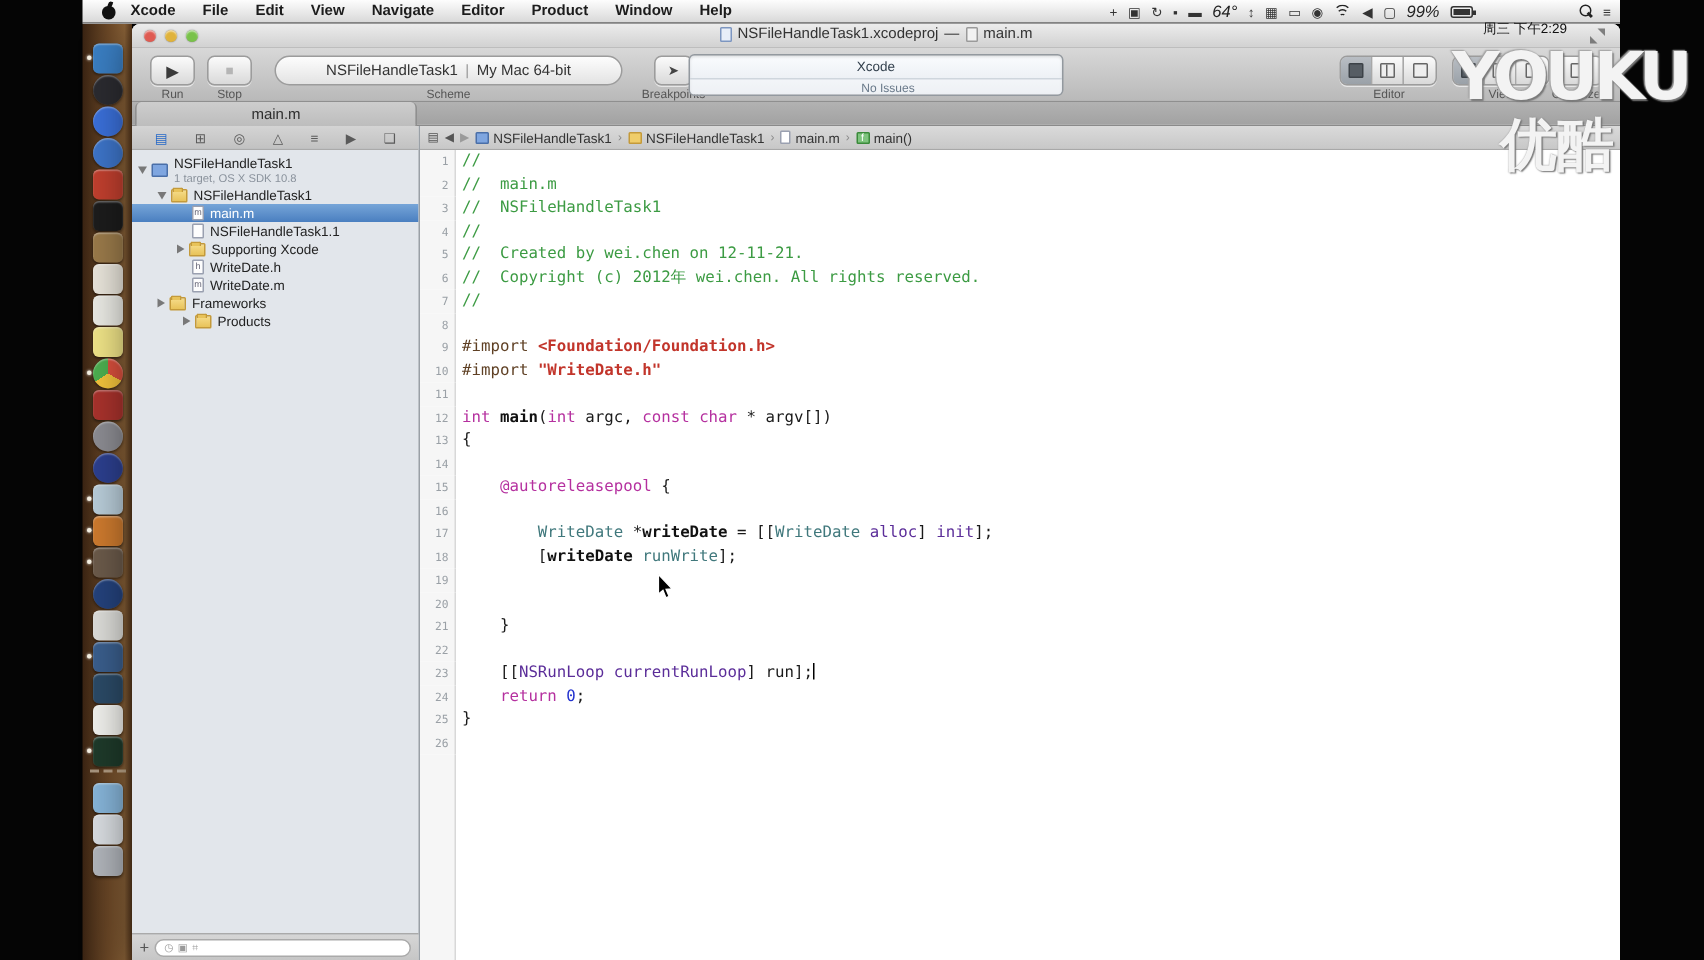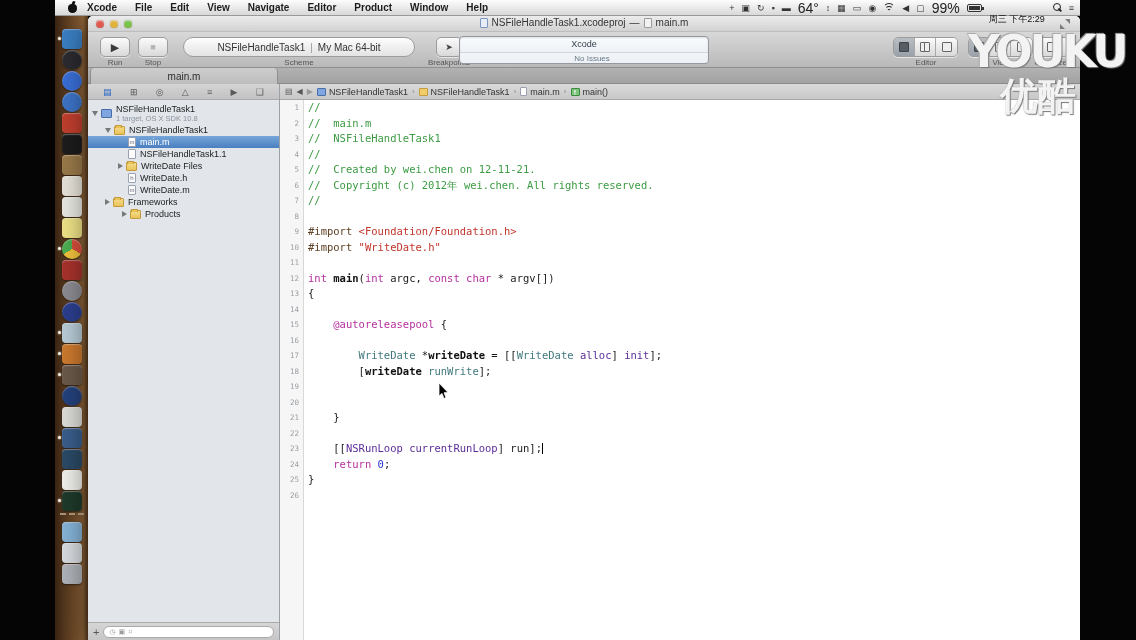--- a/index.html
+++ b/index.html
@@ -18,21 +18,21 @@
     display:flex; align-items:center; font-size:10px; color:#222; }
   #menubar .apple { width:11px; height:11px; margin-left:12px; position:relative; }
   #menubar .apple:before { content:""; position:absolute; left:1px; top:2px; width:9px; height:9px;
     background:#111; border-radius:45% 45% 48% 48%; }
   #menubar .apple:after { content:""; position:absolute; left:5px; top:-1px; width:3px; height:4px;
     background:#111; border-radius:60% 0 60% 0; transform:rotate(15deg); }
   .menu-item { padding:0 9px; font-weight:bold; color:#1c1c1c; line-height:16px; }
   .menu-item:first-of-type { font-weight:bold; }
   #menu-status { margin-left:auto; display:flex; align-items:center; gap:7px; padding-right:6px; }
   .st-glyph { font-size:9px; color:#333; line-height:16px; }
-  .st-text { font-size:14px; color:#222; }
+  .st-text { font-size:11px; color:#222;font-style:italic; }
   .st-time { font-size:9px; color:#111;margin-top:24px; }
   .wifi { width:12px; height:10px; position:relative; }
   .wifi i { position:absolute; left:50%; border:1px solid transparent; border-top:1.6px solid #222;
     border-radius:50%; transform:translateX(-50%); }
   .wifi i:nth-child(1){ width:12px; height:12px; top:0; }
   .wifi i:nth-child(2){ width:8px; height:8px; top:3px; }
   .wifi i:nth-child(3){ width:4px; height:4px; top:6px; }
   .batt { width:15px; height:8px; border:1px solid #333; border-radius:2px; position:relative; }
   .batt:before { content:""; position:absolute; left:1px; top:1px; bottom:1px; width:11px; background:#333; }
   .batt:after { content:""; position:absolute; right:-3px; top:2px; width:2px; height:3px; background:#333; }
@@ -154,21 +154,21 @@
   .jicon.project { background:#7fa6e0; border:1px solid #4a6fa8; }
   .jicon.folder { background:#f0cd6a; border:1px solid #c49a3a; }
   .jicon.filem { background:#fff; border:1px solid #9aa0b0; width:7px; height:9px; }
   .jicon.func { background:#7fc47f; border:1px solid #3a8a3a; color:#fff; font-size:7px; line-height:8px; text-align:center; }
   #code { flex:1; display:flex; flex-direction:column; font-family:"DejaVu Sans Mono", monospace; font-size:10.5px; }
   .cl { display:flex; height:15.5px; line-height:15.5px; }
   .cl.fill { flex:1; height:auto; }
   .ln { width:24px; flex-shrink:0; background:#f6f6f6; border-right:1px solid #d8d8d8;
     color:#9aa0a6; font-size:7.5px; text-align:right; padding-right:4px; }
   .ct { white-space:pre; padding-left:4px; color:#1a1a1a; }
-  .c-comment { color:#3c9b43; } .c-preproc { color:#5f4024; } .c-string { color:#c2352b; }
+  .c-comment { color:#3c9b43; } .c-preproc { color:#5f4024; } .c-string { color:#c2352b;font-weight:bold; }
   .c-keyword { color:#b5309f; } .c-number { color:#2433cf; }
   .c-projclass { color:#40787c; } .c-cocoa { color:#5b2d99; }
   .c-bold { font-weight:bold; color:#111; }
   .caret { display:inline-block; width:1px; height:11px; background:#000; vertical-align:-2px; }
 
   
   #mouse { left:438px; top:383px; z-index:40; width:11px; height:16px; }
 
   
   #watermark { left:968px; top:26px; z-index:50; pointer-events:none; }
@@ -430,21 +430,21 @@
               <span class="tri none"></span>
               <span class="nicon filep"></span>
               <span class="lblcol">
                 <span>NSFileHandleTask1.1</span>
               </span>
             </div>
             <div class="nrow" style="padding-left: 30px;">
               <span class="tri closed"></span>
               <span class="nicon folder"></span>
               <span class="lblcol">
-                <span>WriteDate Files</span>
+                <span>Supporting Xcode</span>
               </span>
             </div>
             <div class="nrow" style="padding-left: 30px;">
               <span class="tri none"></span>
               <span class="nicon fileh">h</span>
               <span class="lblcol">
                 <span>WriteDate.h</span>
               </span>
             </div>
             <div class="nrow" style="padding-left: 30px;">

